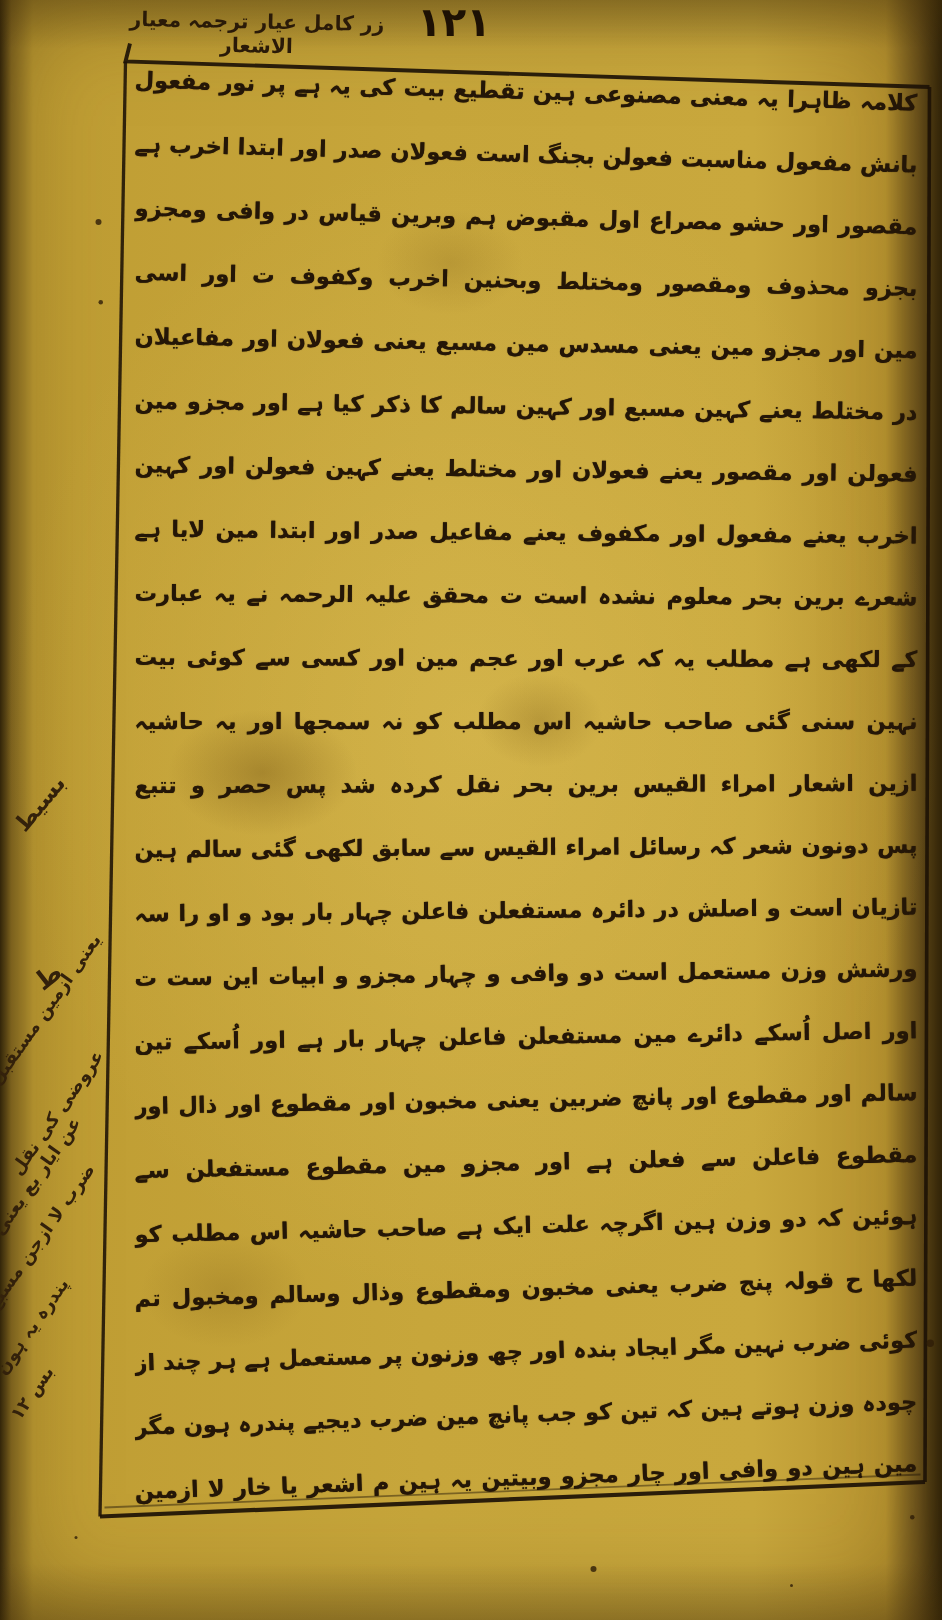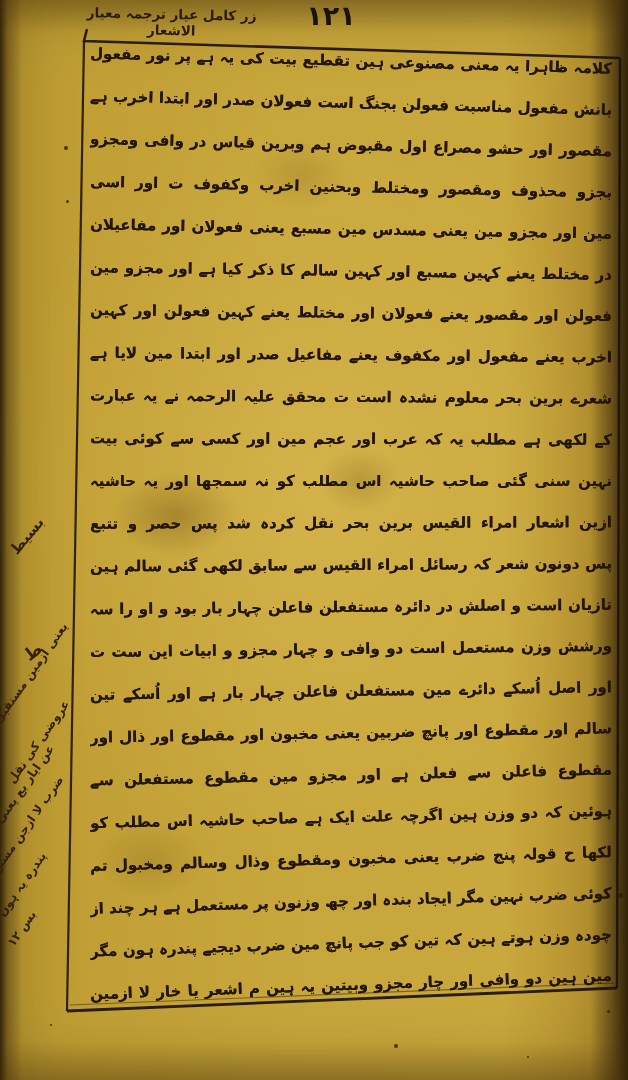--- a/index.html
+++ b/index.html
@@ -27,21 +27,21 @@
     font-size:15px;font-weight:bold;line-height:30px;color:#241607;
     text-shadow:0 0 .6px rgba(30,16,2,.85);
     z-index:3;transform-origin:center;
   }
   #header-title{
     position:absolute;top:6px;left:84px;width:175px;
     font-size:13.5px;font-weight:bold;color:#2a1a08;direction:rtl;text-align:center;
     transform:rotate(1.2deg);z-index:3;
   }
   #page-number{
-    position:absolute;top:0px;left:303px;width:56px;
+    position:absolute;top:0px;left:275px;width:56px;
     font-size:27px;font-weight:bold;color:#1d1104;direction:rtl;text-align:center;z-index:3;
   }
   .mnote{
     position:absolute;direction:rtl;white-space:nowrap;
     font-size:12px;font-weight:bold;color:#33210b;z-index:3;transform-origin:left bottom;
   }
   .speck{position:absolute;border-radius:50%;background:#2e1d08;opacity:.8;z-index:3;}
 </style>
 </head>
 <body>

